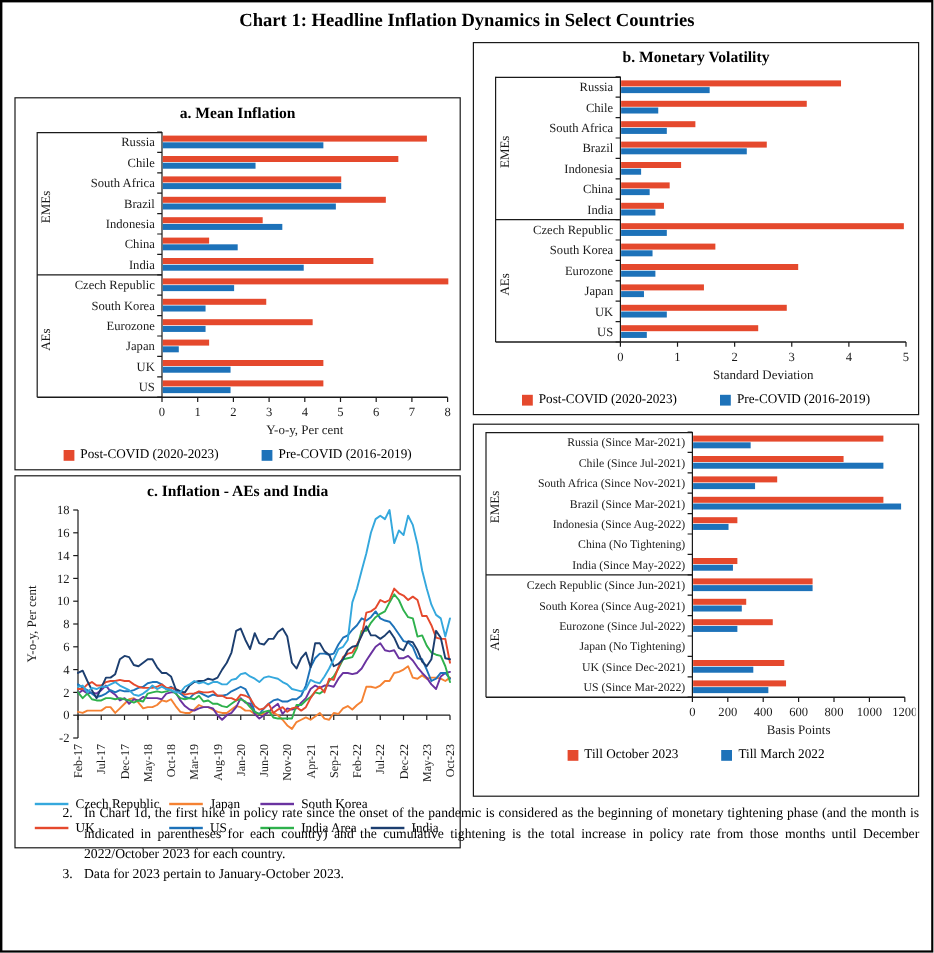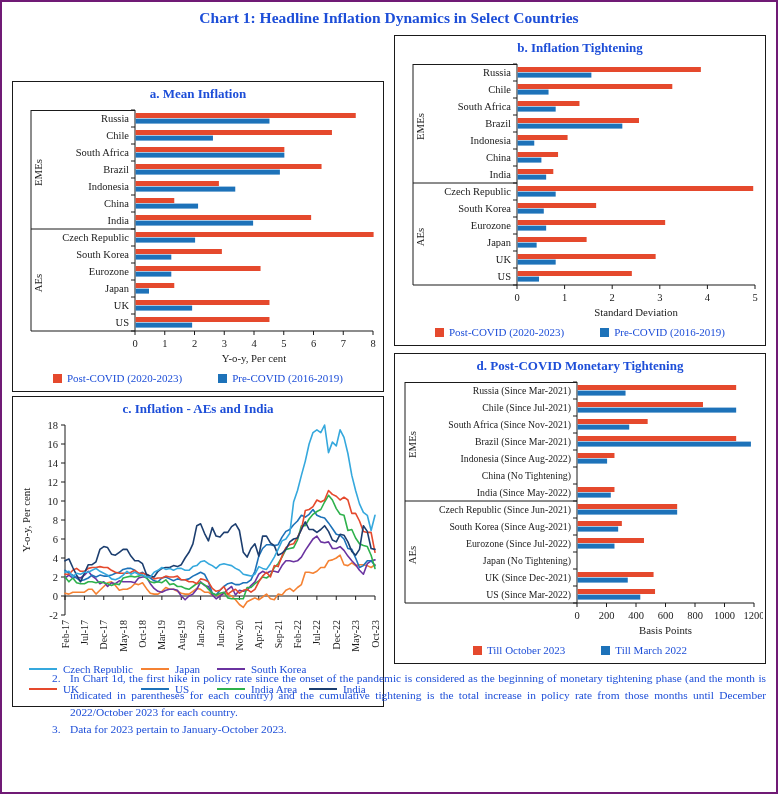--- a/index.html
+++ b/index.html
@@ -1,17 +1,17 @@
 <!DOCTYPE html>
 <html><head>
 <meta charset="utf-8">
 <style>
   html,body{margin:0;padding:0;background:#fff;}
-  #frame{position:relative;width:774px;height:790px;border:2px solid #701a75;background:#fff;
-         font-family:"Liberation Serif",serif;color:#1d4ed8;overflow:hidden;text-decoration:underline;}
+  #frame{position:relative;width:774px;height:790px;border:2px solid #000000;background:#fff;
+         font-family:"Liberation Serif",serif;color:#000000;overflow:hidden;text-decoration:underline;}
   #main-title{position:absolute;top:7px;left:0;width:100%;text-align:center;
               font-size:15.5px;font-weight:bold;}
   .panel{position:absolute;width:372px;height:311px;border:1.5px solid #1a1a1a;background:#fff;box-sizing:border-box;}
   #panel-a{left:10px;top:33px;margin-top:46px;}
   #panel-b{left:392px;top:33px;}
   #panel-c{left:10px;top:351px;margin-top:43px;}
   #panel-d{left:392px;top:351px;}
   .ptitle{text-align:center;font-weight:bold;font-size:13px;margin-top:4px;height:18px;}
   .chart-host{margin-left:2px;}
   svg text{font-family:"Liberation Serif",serif;fill:#1a1a1a;}
@@ -130,21 +130,21 @@
           <span>Post-COVID (2020-2023)</span>
         </span>
         <span class="item">
           <span class="swatch" style="background: rgb(29, 114, 185);"></span>
           <span>Pre-COVID (2016-2019)</span>
         </span>
       </div>
     </div>
 
   <div class="panel" id="panel-b">
-    <div class="ptitle">b. Inflation Tightening</div>
+    <div class="ptitle">b. Monetary Volatility</div>
     <div class="chart-host"><svg width="366" height="263" viewBox="0 0 366 263">
           <line x1="16" y1="6" x2="16" y2="227" stroke="#1a1a1a" stroke-width="1"></line>
           <line x1="120" y1="6" x2="120" y2="227" stroke="#1a1a1a" stroke-width="1"></line>
           <line x1="16" y1="6.5" x2="120" y2="6.5" stroke="#1a1a1a" stroke-width="1"></line>
           <line x1="16" y1="125" x2="120" y2="125" stroke="#1a1a1a" stroke-width="1"></line>
           <line x1="16" y1="227" x2="358" y2="227" stroke="#1a1a1a" stroke-width="1.2"></line>
           <line x1="116" y1="6" x2="120" y2="6" stroke="#1a1a1a" stroke-width="1"></line>
           <line x1="116" y1="23" x2="120" y2="23" stroke="#1a1a1a" stroke-width="1"></line>
           <line x1="116" y1="40" x2="120" y2="40" stroke="#1a1a1a" stroke-width="1"></line>
           <line x1="116" y1="57" x2="120" y2="57" stroke="#1a1a1a" stroke-width="1"></line>
@@ -325,21 +325,20 @@
           </span>
           <span class="litem" style="left: 296px;">
             <span class="lswatch" style="background: rgb(28, 62, 111);"></span>
             <span>India</span>
           </span>
         </div>
       </div>
     </div>
 
   <div class="panel" id="panel-d">
-    <div class="ptitle">d. Post-COVID Monetary Tightening</div>
     <div class="chart-host"><svg width="366" height="263" viewBox="0 0 366 263">
           <line x1="8" y1="6" x2="8" y2="227" stroke="#1a1a1a" stroke-width="1"></line>
           <line x1="180" y1="6" x2="180" y2="227" stroke="#1a1a1a" stroke-width="1"></line>
           <line x1="8" y1="6.5" x2="180" y2="6.5" stroke="#1a1a1a" stroke-width="1"></line>
           <line x1="8" y1="125" x2="180" y2="125" stroke="#1a1a1a" stroke-width="1"></line>
           <line x1="8" y1="227" x2="357" y2="227" stroke="#1a1a1a" stroke-width="1.2"></line>
           <line x1="176" y1="6" x2="180" y2="6" stroke="#1a1a1a" stroke-width="1"></line>
           <line x1="176" y1="23" x2="180" y2="23" stroke="#1a1a1a" stroke-width="1"></line>
           <line x1="176" y1="40" x2="180" y2="40" stroke="#1a1a1a" stroke-width="1"></line>
           <line x1="176" y1="57" x2="180" y2="57" stroke="#1a1a1a" stroke-width="1"></line>

